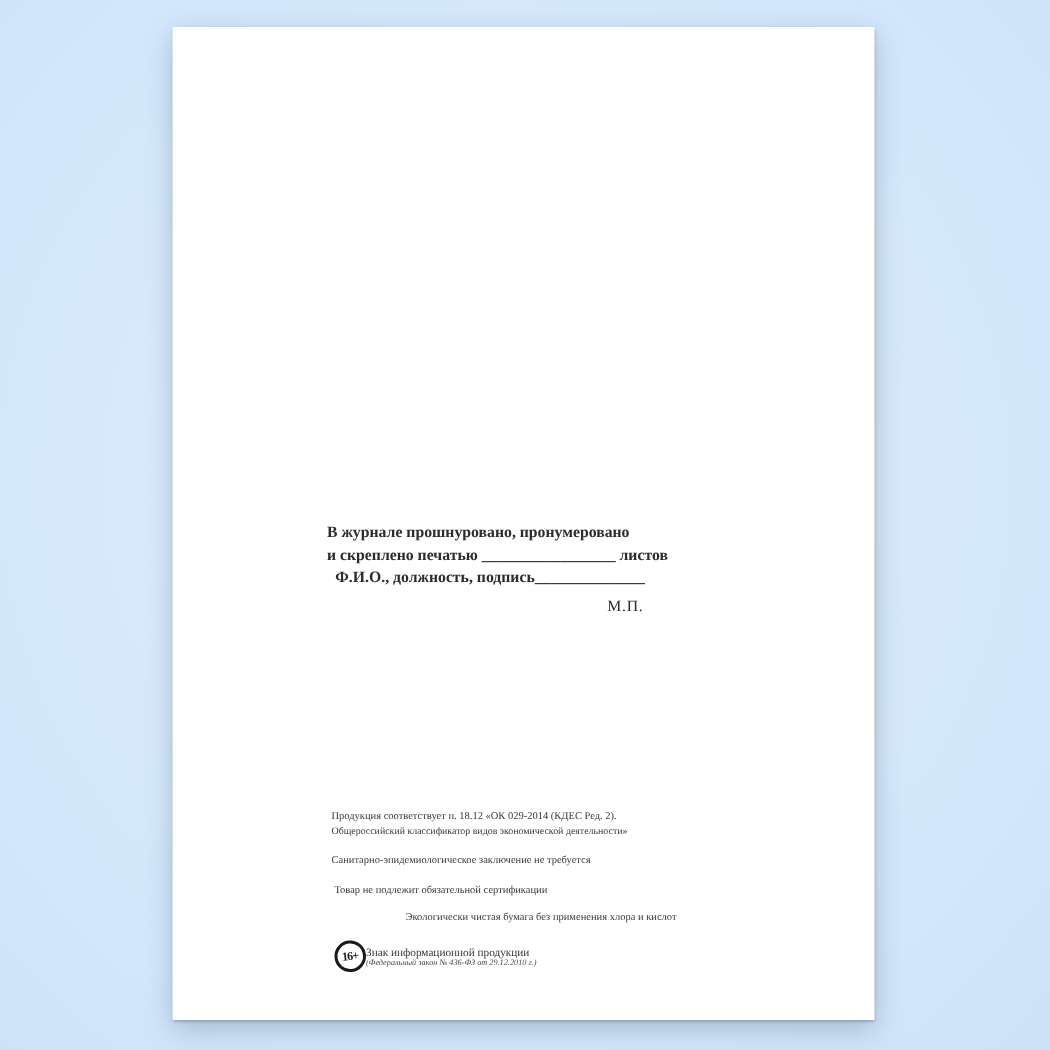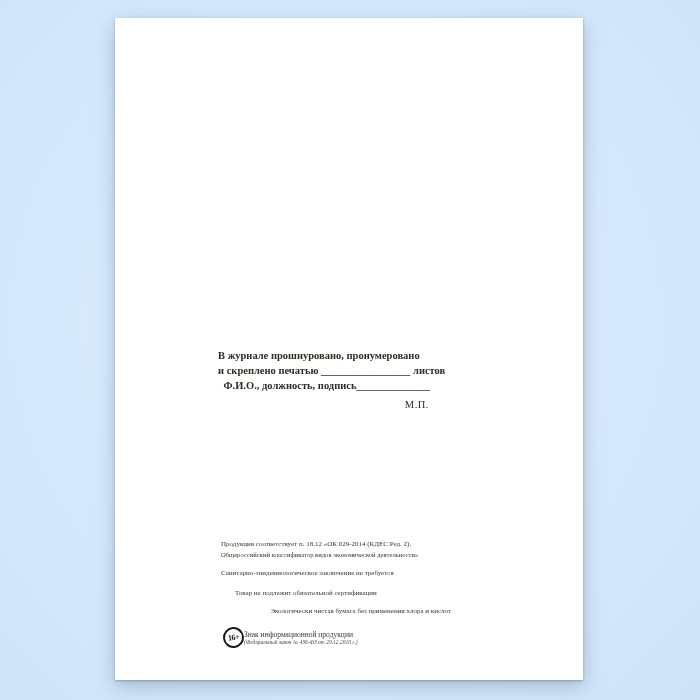--- a/index.html
+++ b/index.html
@@ -72,21 +72,20 @@
     font-style: italic;
   }
   .sanitary-note {
     font-size: 7px;
     margin-top: 10px;
   }
   .certification-note {
     font-size: 7px;
     margin-top: 12px;
     padding-left: 2px;
-    margin-left: 12px;
   }
   .eco-note {
     font-size: 7px;
     margin-top: 10px;
     padding-left: 2px;
     text-align: right;
   }
   .age-row {
     margin-top: 12px;
     display: flex;

